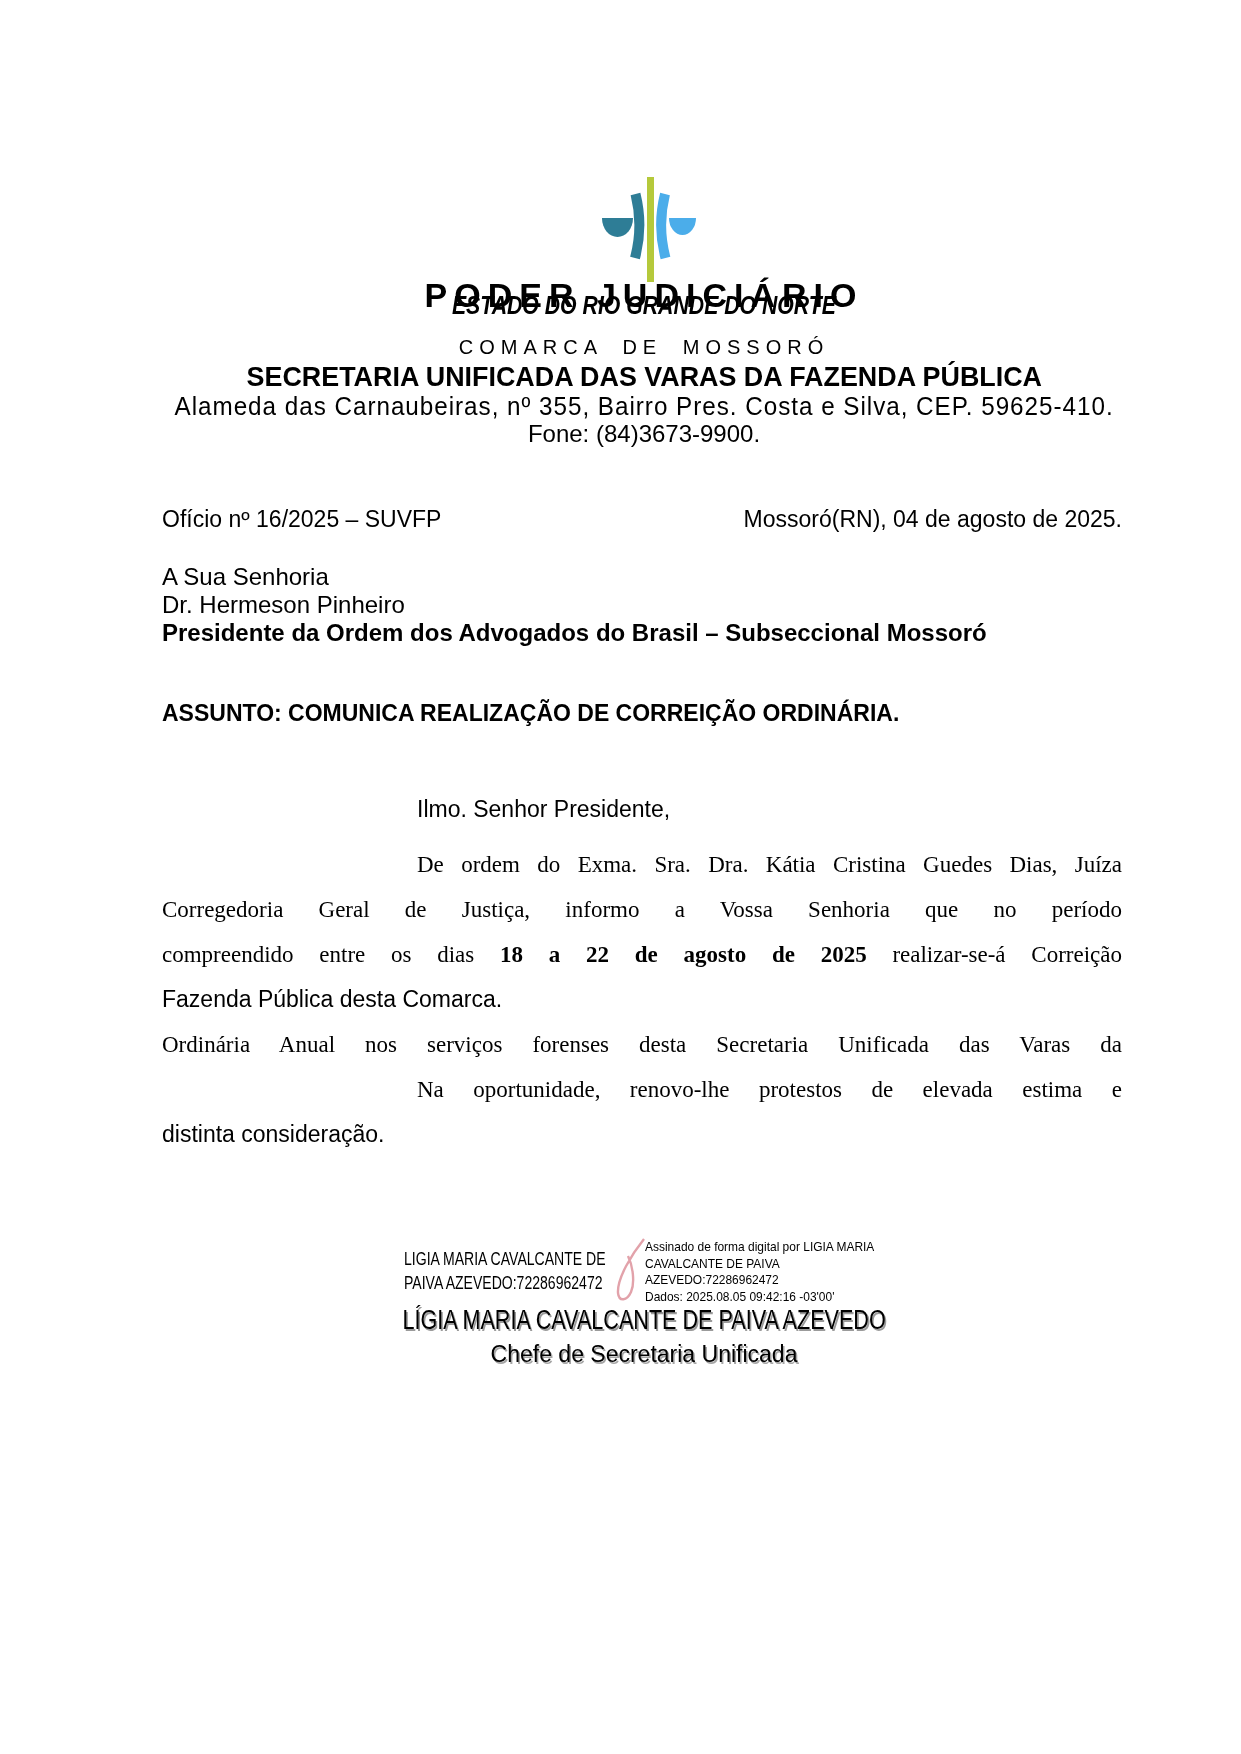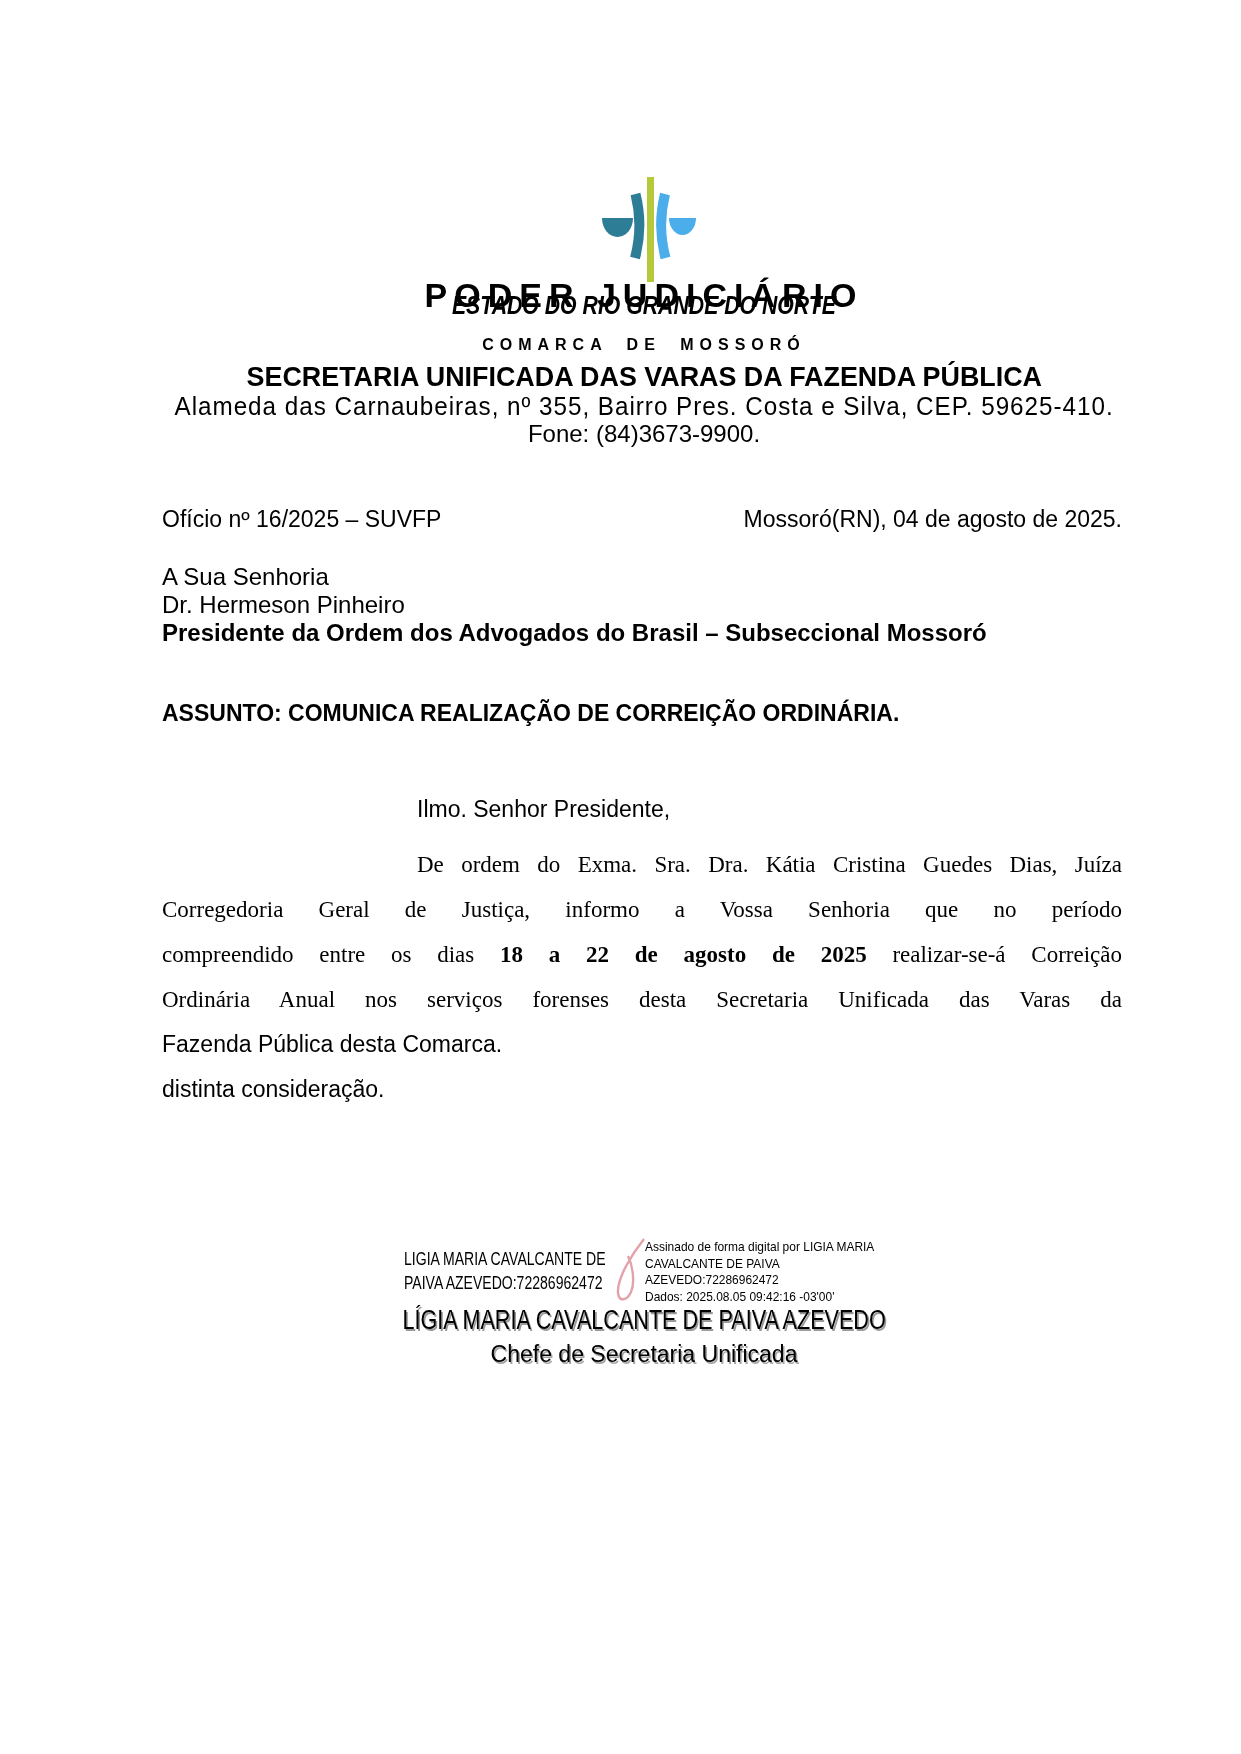--- a/index.html
+++ b/index.html
@@ -22,21 +22,21 @@
     text-align: center;
     white-space: nowrap;
   }
   .cond { display: inline-block; transform-origin: center top; }
 
   
   #logo { position: absolute; left: 602px; top: 177px; width: 94px; height: 105px; }
   #org-title       { top: 276px; font-size: 34px; font-weight: bold; letter-spacing: 7px; }
   #state-line      { top: 291px; font-size: 25px; font-weight: bold; font-style: italic; }
   #state-line .cond { transform: scaleX(0.85); }
-  #comarca-line    { top: 336px; font-size: 16px; font-weight: bold; letter-spacing: 6px; word-spacing: 9px; }
+  #comarca-line    { top: 336px; font-size: 20px; font-weight: normal; letter-spacing: 6px; word-spacing: 9px; }
   #secretaria-line { top: 361px; font-size: 28px; font-weight: bold; }
   #secretaria-line .cond { transform: scaleX(0.96); }
   #address-line    { top: 392px; font-size: 25px; letter-spacing: 1px; }
   #address-line .cond { transform: scaleX(0.97); }
   #phone-line      { top: 420px; font-size: 24px; }
 
   
   #meta-row {
     position: absolute; left: 162px; top: 506px; width: 960px;
     display: flex; justify-content: space-between;
@@ -119,24 +119,25 @@
   <div id="subject-line">ASSUNTO: COMUNICA REALIZAÇÃO DE CORREIÇÃO ORDINÁRIA.</div>
 
   <div id="body-text">
       <div class="body-para">
         <div class="bline indent"><span>Ilmo. Senhor Presidente,</span></div>
       </div>
       <div class="body-para">
         <div class="bline justify indent"><span>De ordem do Exma. Sra. Dra. Kátia Cristina Guedes Dias, Juíza</span></div>
         <div class="bline justify"><span>Corregedoria Geral de Justiça, informo a Vossa Senhoria que no período</span></div>
         <div class="bline justify"><span>compreendido entre os dias </span><span class="bseg">18 a 22 de agosto de 2025</span><span> realizar-se-á Correição</span></div>
+        <div class="bline"><span>Fazenda Pública desta Comarca.</span></div>
         <div class="bline justify"><span>Ordinária Anual nos serviços forenses desta Secretaria Unificada das Varas da</span></div>
-        <div class="bline"><span>Fazenda Pública desta Comarca.</span></div>
       </div>
       <div class="body-para">
+        <div class="bline justify indent"><span>Na oportunidade, renovo-lhe protestos de elevada estima e</span></div>
         <div class="bline"><span>distinta consideração.</span></div>
       </div>
     </div>
 
   <div id="cert-subject">
     <div>LIGIA MARIA CAVALCANTE DE</div>
     <div>PAIVA AZEVEDO:72286962472</div>
   </div>
 
   <svg id="flourish" viewBox="0 0 42 70" xmlns="http://www.w3.org/2000/svg">

